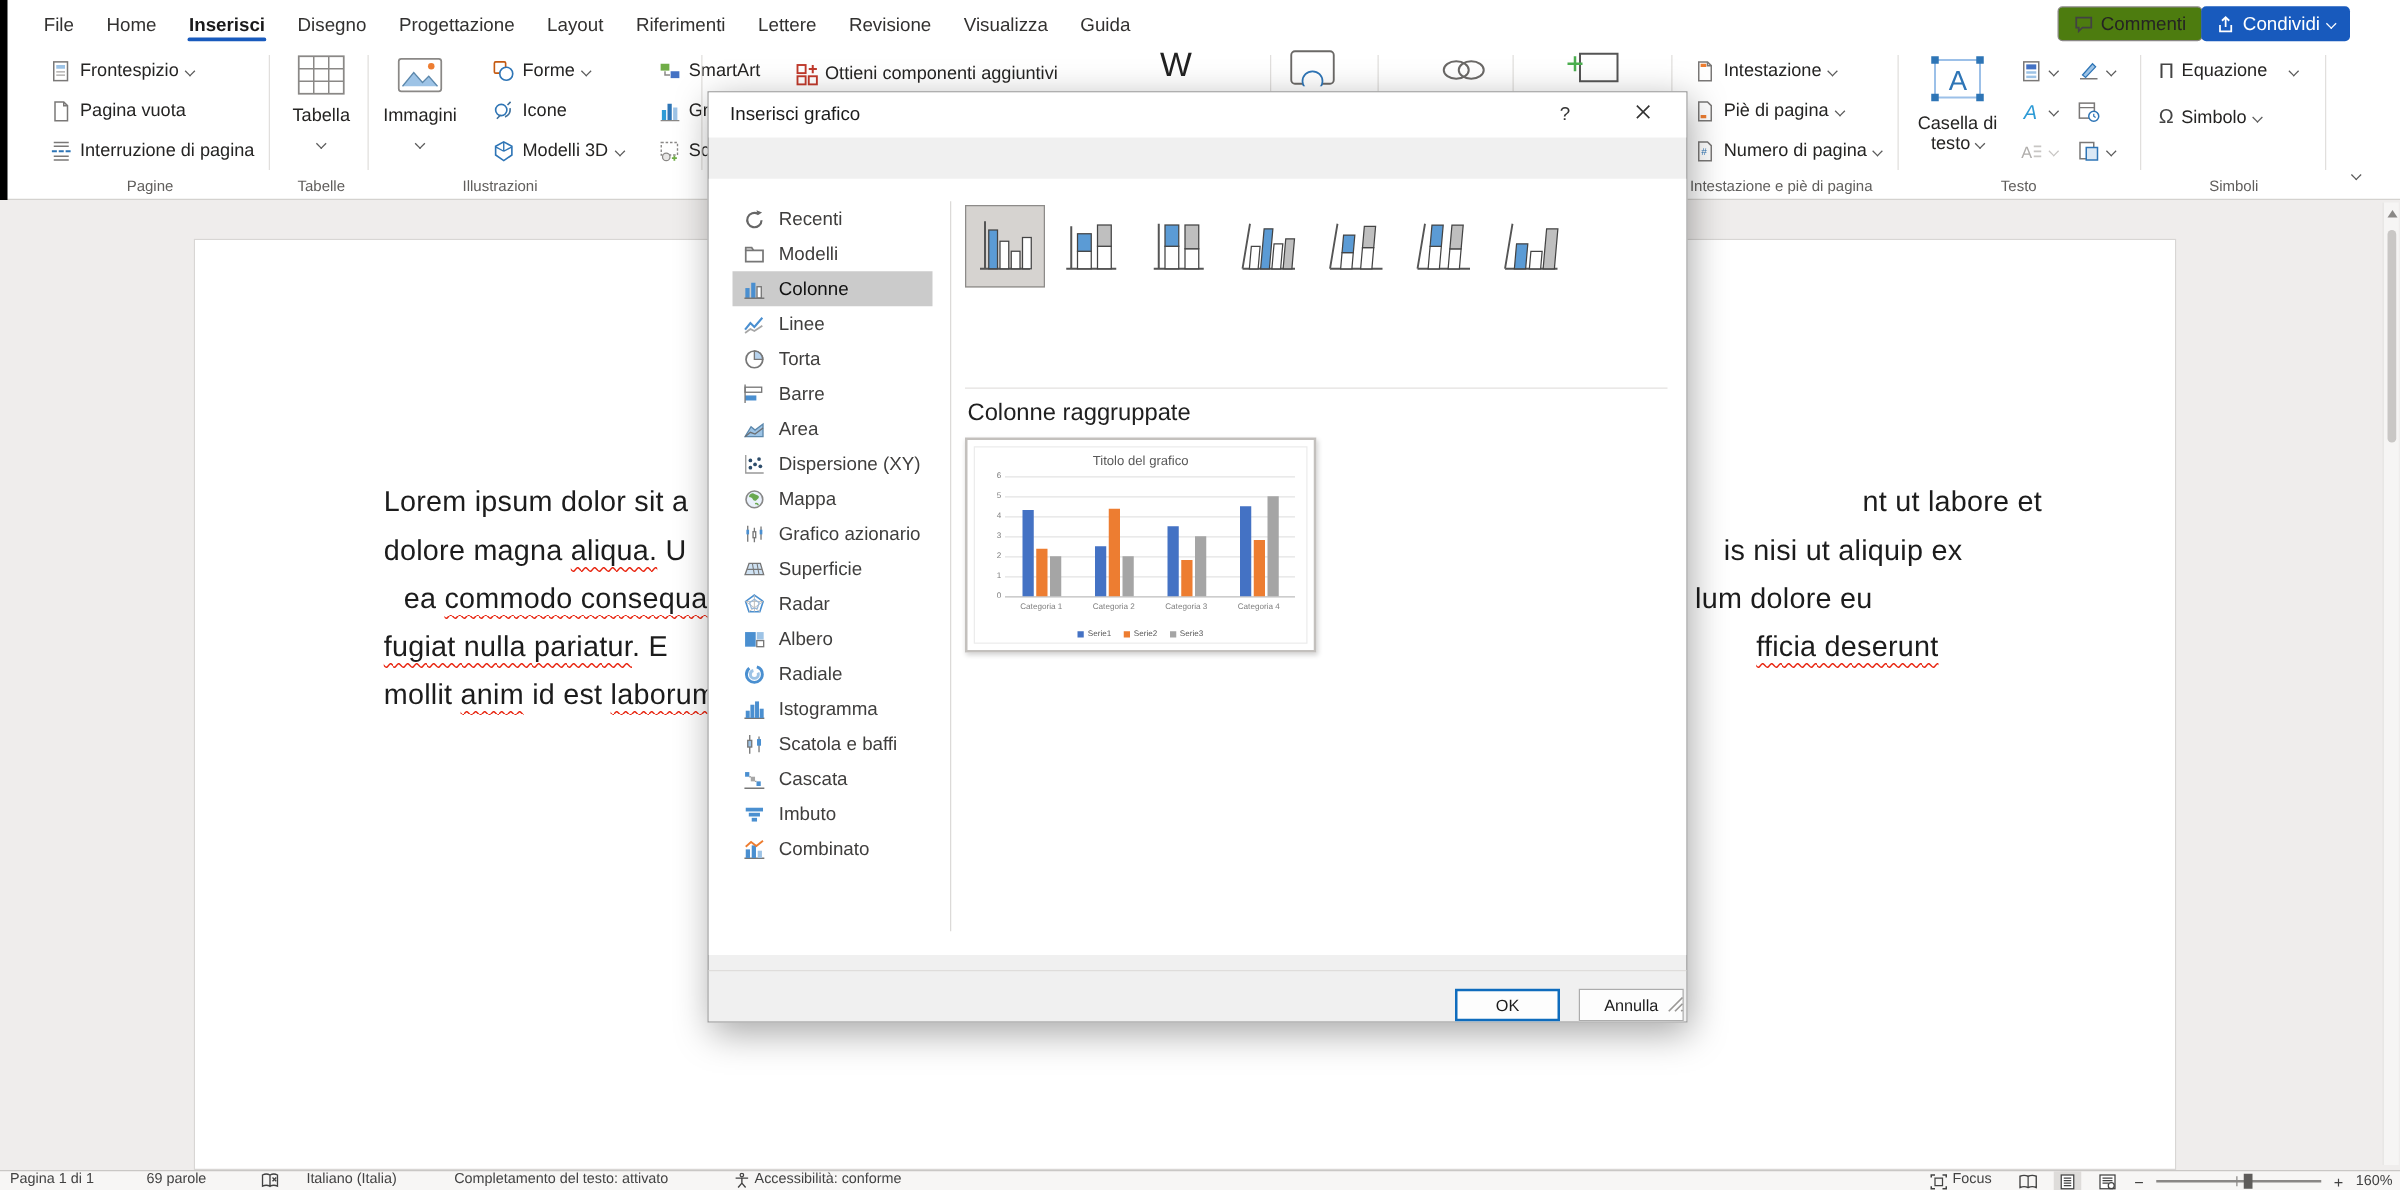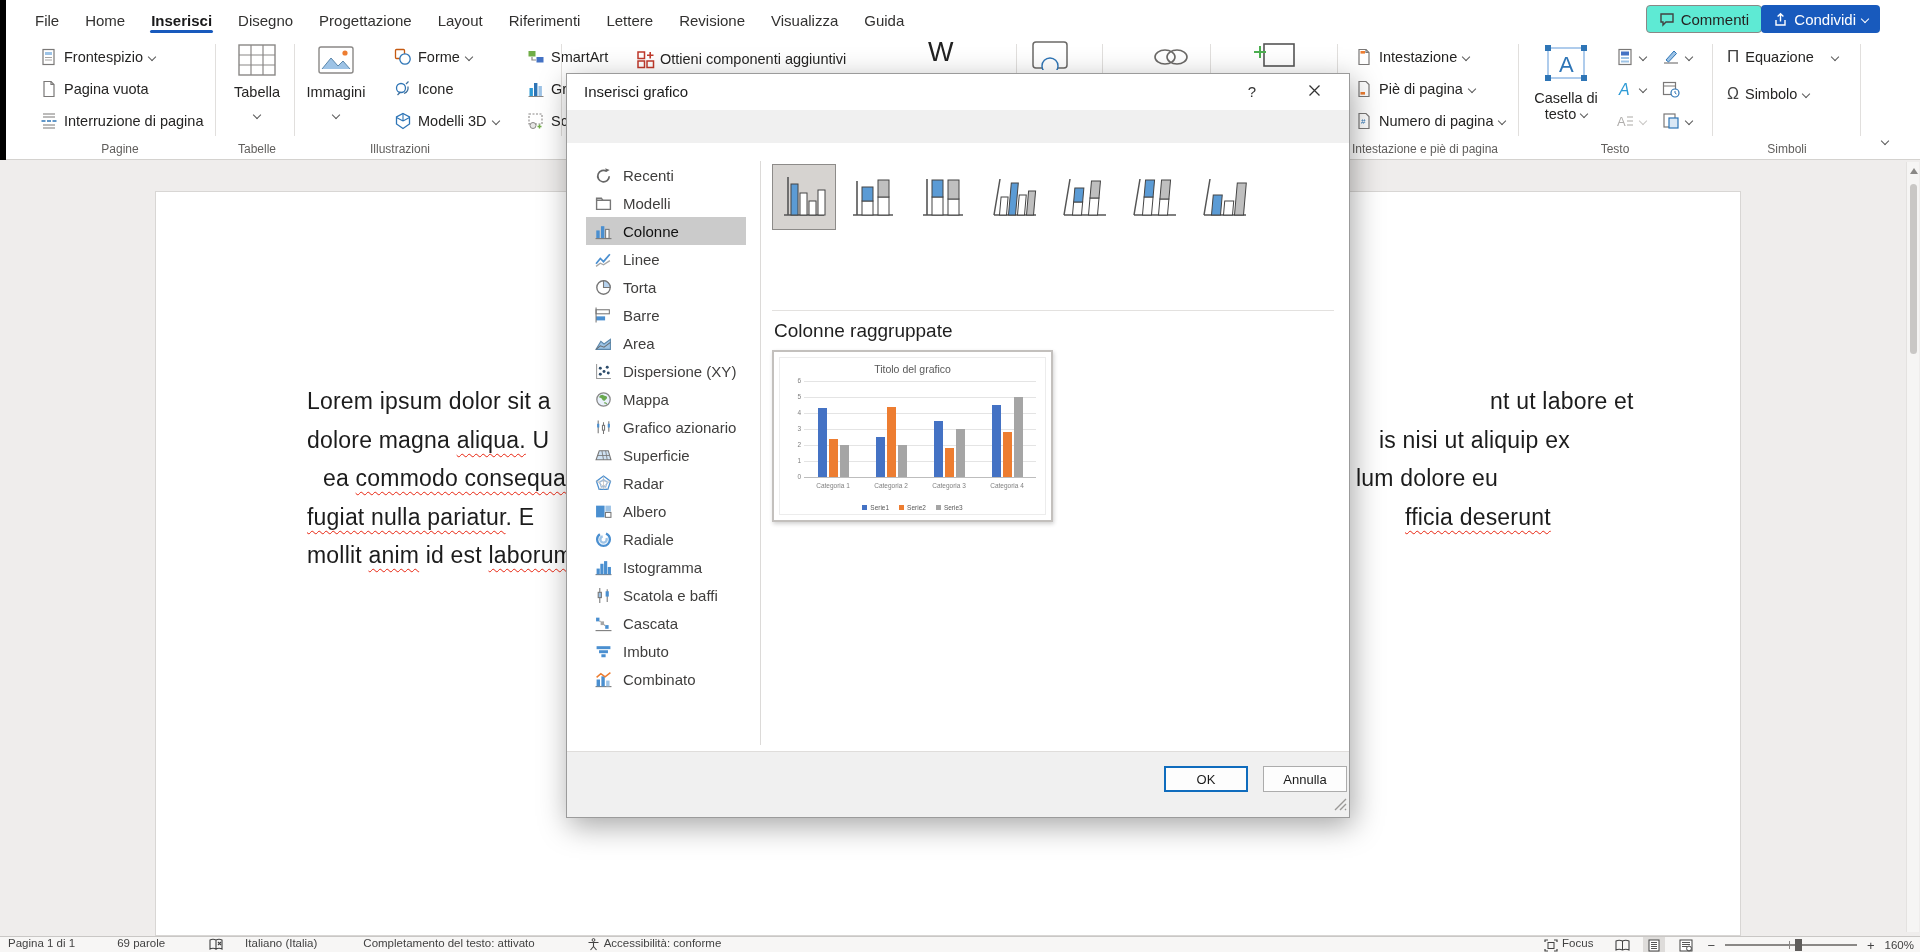--- a/index.html
+++ b/index.html
@@ -6,21 +6,21 @@
   html,body { width:1920px; height:952px; overflow:hidden; background:#fff; position:relative; }
 
   
   #edge-strip { position:absolute; left:0; top:0; width:6px; height:160px; background:#000; z-index:60; }
 
   
   #menubar { position:absolute; left:0; top:0; width:1920px; height:38px; background:#fff; display:flex; align-items:center; padding-left:22px; z-index:5; }
   .mtab { font-size:15px; color:#323130; padding:9px 13px 6px 13px; cursor:default; position:relative; }
   .mtab.active { font-weight:bold; color:#19191a; }
   .mtab.active::after { content:""; position:absolute; left:12px; right:12px; bottom:2px; height:3px; background:#185abd; border-radius:2px; }
-  #comments-btn { position:absolute; right:158px; top:5px; height:28px; border:1px solid #8a8886; border-radius:4px; display:flex; align-items:center; gap:6px; padding:0 12px; font-size:15px; color:#252423; background:#5eead4; }
+  #comments-btn { position:absolute; right:158px; top:5px; height:28px; border:1px solid #8a8886; border-radius:4px; display:flex; align-items:center; gap:6px; padding:0 12px; font-size:15px; color:#252423; background:#4d7c0f; }
   #share-btn { position:absolute; right:40px; top:5px; height:28px; background:#185abd; border-radius:4px; display:flex; align-items:center; gap:6px; padding:0 12px; font-size:15px; color:#fff; }
   .chev { display:inline-block; width:6px; height:6px; border-right:1.4px solid #5a5a5a; border-bottom:1.4px solid #5a5a5a; transform:rotate(45deg); flex:0 0 auto; }
   .chev.white { border-color:#fff; }
 
   
   #ribbon { position:absolute; left:0; top:38px; width:1920px; height:122px; background:#fff; border-bottom:1px solid #d4d2cf; z-index:5; }
   .rsep { position:absolute; top:6px; width:1px; height:92px; background:#e1dfdd; }
   .rbtn { position:absolute; display:flex; align-items:center; gap:6px; font-size:14.5px; color:#252423; height:24px; white-space:nowrap; }
   .rlbl { position:absolute; top:104px; font-size:12px; color:#605e5c; text-align:center; white-space:nowrap; }
   .bigbtn { position:absolute; width:66px; text-align:center; font-size:14.5px; color:#252423; }
@@ -38,21 +38,21 @@
   .scroll-arrow { position:absolute; left:3px; top:6px; width:0; height:0; border-left:4px solid transparent; border-right:4px solid transparent; border-bottom:6px solid #8a8886; }
 
   
   #dialog { position:absolute; left:566px; top:73px; width:784px; height:745px; background:#f0f0f0; border:1px solid #9b9b9b; box-shadow:3px 8px 28px rgba(0,0,0,.35); z-index:50; }
   #dlg-titlebar { position:absolute; left:0; top:0; right:0; height:36px; background:#fff; }
   #dlg-title { position:absolute; left:17px; top:9px; font-size:15px; color:#1b1b1b; }
   .dlg-cap { position:absolute; top:4px; width:34px; height:27px; display:flex; align-items:center; justify-content:center; font-size:15px; color:#333; }
   #dlg-tabstrip { position:absolute; left:0; top:36px; right:0; height:33px; background:#f0f0f0; border-bottom:1px solid #c8c6c4; }
   #dlg-tab { position:absolute; left:14px; bottom:-1px; height:27px; background:#fff; border:1px solid #bab8b6; border-bottom:1px solid #fff; padding:0 9px; font-size:13px; color:#1b1b1b; display:flex; align-items:center; outline:1px dotted #666; outline-offset:-4px; }
   #dlg-content { position:absolute; left:0; top:69px; right:0; height:621px; background:#fff; }
-  #dlg-footer { position:absolute; left:0; bottom:0; right:0; height:66px; background:#f0f0f0; border-top:1px solid #dfdddb; }
+  #dlg-footer { position:absolute; left:0; bottom:0; right:0; height:41px; background:#f0f0f0; border-top:1px solid #dfdddb; }
 
   #type-list { position:absolute; left:19px; top:18px; width:160px; }
   .li { height:28px; display:flex; align-items:center; padding-left:9px; gap:11px; font-size:15px; color:#3f3e3d; cursor:default; }
   .li.sel { background:#cbcbcb; color:#111; }
   .lic { width:17px; height:17px; flex:0 0 auto; }
   #list-sep { position:absolute; left:193px; top:18px; width:1px; height:584px; background:#dcdad8; }
 
   #thumb-row { position:absolute; left:205px; top:21px; height:66px; }
   .thumb { position:absolute; top:0; width:64px; height:66px; display:flex; align-items:center; justify-content:center; }
   .thumb.sel { background:#d6d3d0; border:1px solid #8d8b89; }

